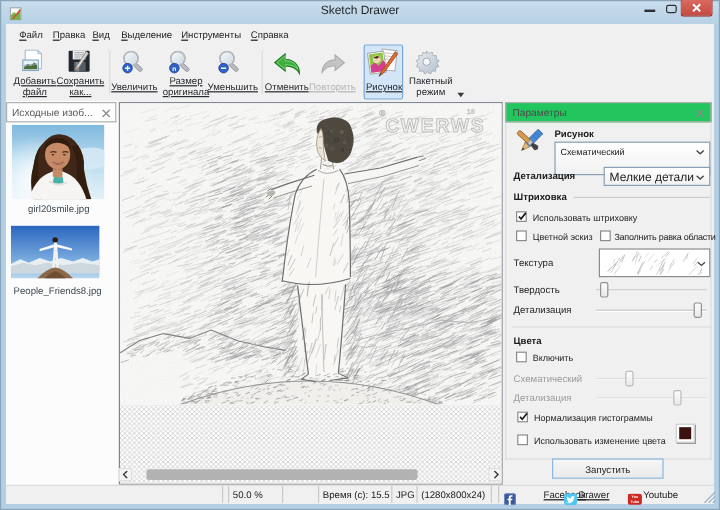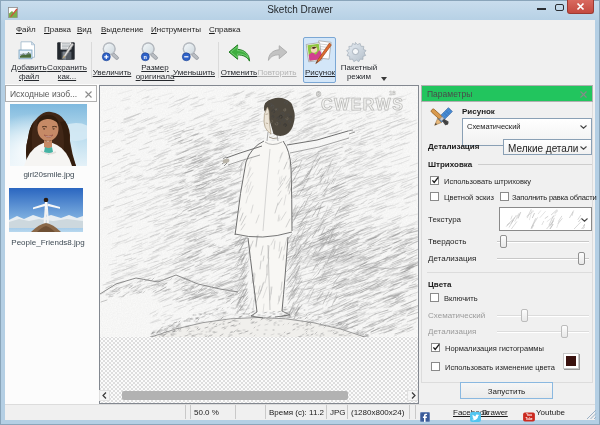--- a/index.html
+++ b/index.html
@@ -485,21 +485,21 @@
 <div class="cb" style="left:445px;top:363px">Использовать изменение цвета</div>
 <div class="abs" style="left:563px;top:353px;width:16px;height:16px;background:#fff;border:1px solid #c8c8c8;box-shadow:1px 1px 0 #9a9a9a">
 <div style="position:absolute;left:2px;top:2px;width:10px;height:10px;background:#3a120e"></div>
 </div>
 <div class="abs" style="left:460px;top:382px;width:93px;height:17px;background:linear-gradient(#f6f6f6,#eaeaea);border:1px solid #8ab8e0;text-align:center;font-size:8px;color:#222;padding-top:4px">Запустить</div>
 
 <div class="abs" style="left:5px;top:404px;width:590px;height:16px;background:#f0f0f0;border-top:1px solid #dcdcdc"></div>
 <div class="abs" style="left:185px;top:405px;width:6px;height:14px;border-left:1px solid #c9c9c9;border-right:1px solid #c9c9c9"></div>
 <div class="abs" style="left:191px;top:405px;width:45px;height:14px;border-right:1px solid #c9c9c9;font-size:8px;color:#1a1a1a;padding:3px 12px 0 3px">50.0 %</div>
 <div class="abs" style="left:236px;top:405px;width:30px;height:14px;border-right:1px solid #c9c9c9"></div>
-<div class="abs" style="left:266px;top:405px;width:61px;height:14px;border-right:1px solid #c9c9c9;font-size:8px;color:#1a1a1a;padding:3px 0 0 3px;white-space:nowrap">Время (с): 11.2</div>
+<div class="abs" style="left:266px;top:405px;width:61px;height:14px;border-right:1px solid #c9c9c9;font-size:8px;color:#1a1a1a;padding:3px 0 0 3px;white-space:nowrap">Время (с): 15.5</div>
 <div class="abs" style="left:327px;top:405px;width:21px;height:14px;border-right:1px solid #c9c9c9;font-size:8px;color:#1a1a1a;padding:3px 0 0 3px">JPG</div>
 <div class="abs" style="left:348px;top:405px;width:62px;height:14px;border-right:1px solid #c9c9c9;font-size:8px;color:#1a1a1a;padding:3px 0 0 3px;white-space:nowrap">(1280x800x24)</div>
 <div class="abs" style="left:415px;top:405px;width:168px;height:14px;border-left:1px solid #c9c9c9"></div>
 <div class="abs" style="left:420px;top:408px"><svg width="10" height="10" viewBox="0 0 11 11">
       <rect width="11" height="11" rx="2" fill="#3a5a98"></rect>
       <rect x="0.5" y="0.5" width="10" height="10" rx="1.7" fill="none" stroke="#7a94c4" stroke-width="0.8"></rect>
       <path d="M7.8,3.2 h-1.1 c-0.4,0 -0.6,0.25 -0.6,0.65 V5 h1.6 l-0.25,1.5 H6.1 V11 H4.4 V6.5 H3.2 V5 h1.2 V3.7 c0,-1.2 0.75,-1.9 1.85,-1.9 h1.55 z" fill="#fff"></path>
     </svg></div>
 <div class="abs" style="left:453px;top:408px;font-size:8px;color:#1a1a1a;text-decoration:underline">Facebook</div>
 <div class="abs" style="left:470px;top:408px"><svg width="11" height="10" viewBox="0 0 12 11">

